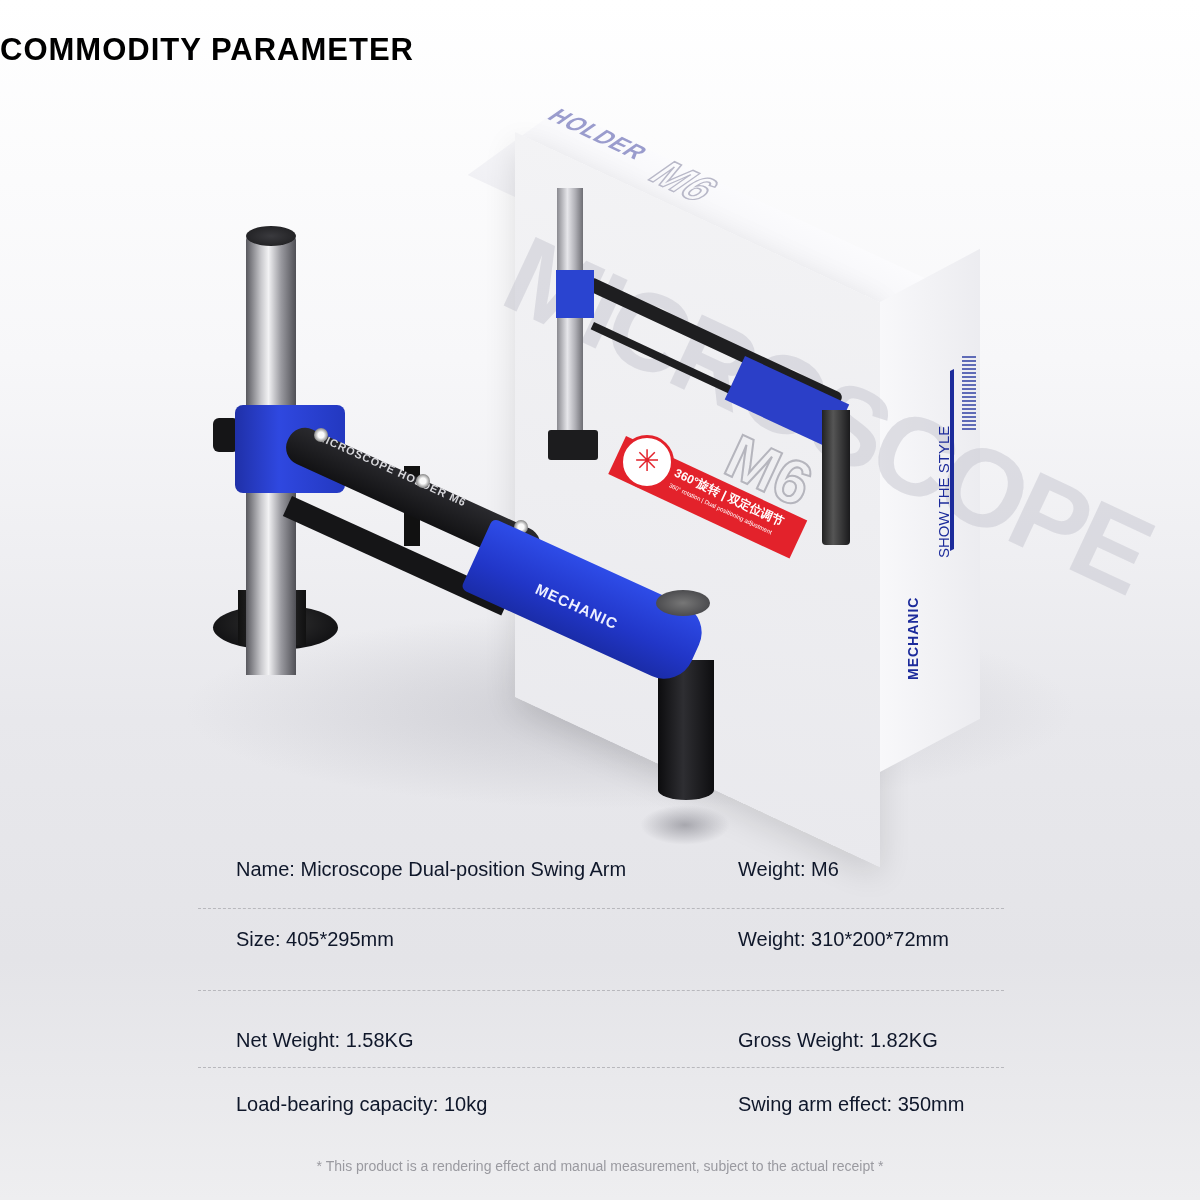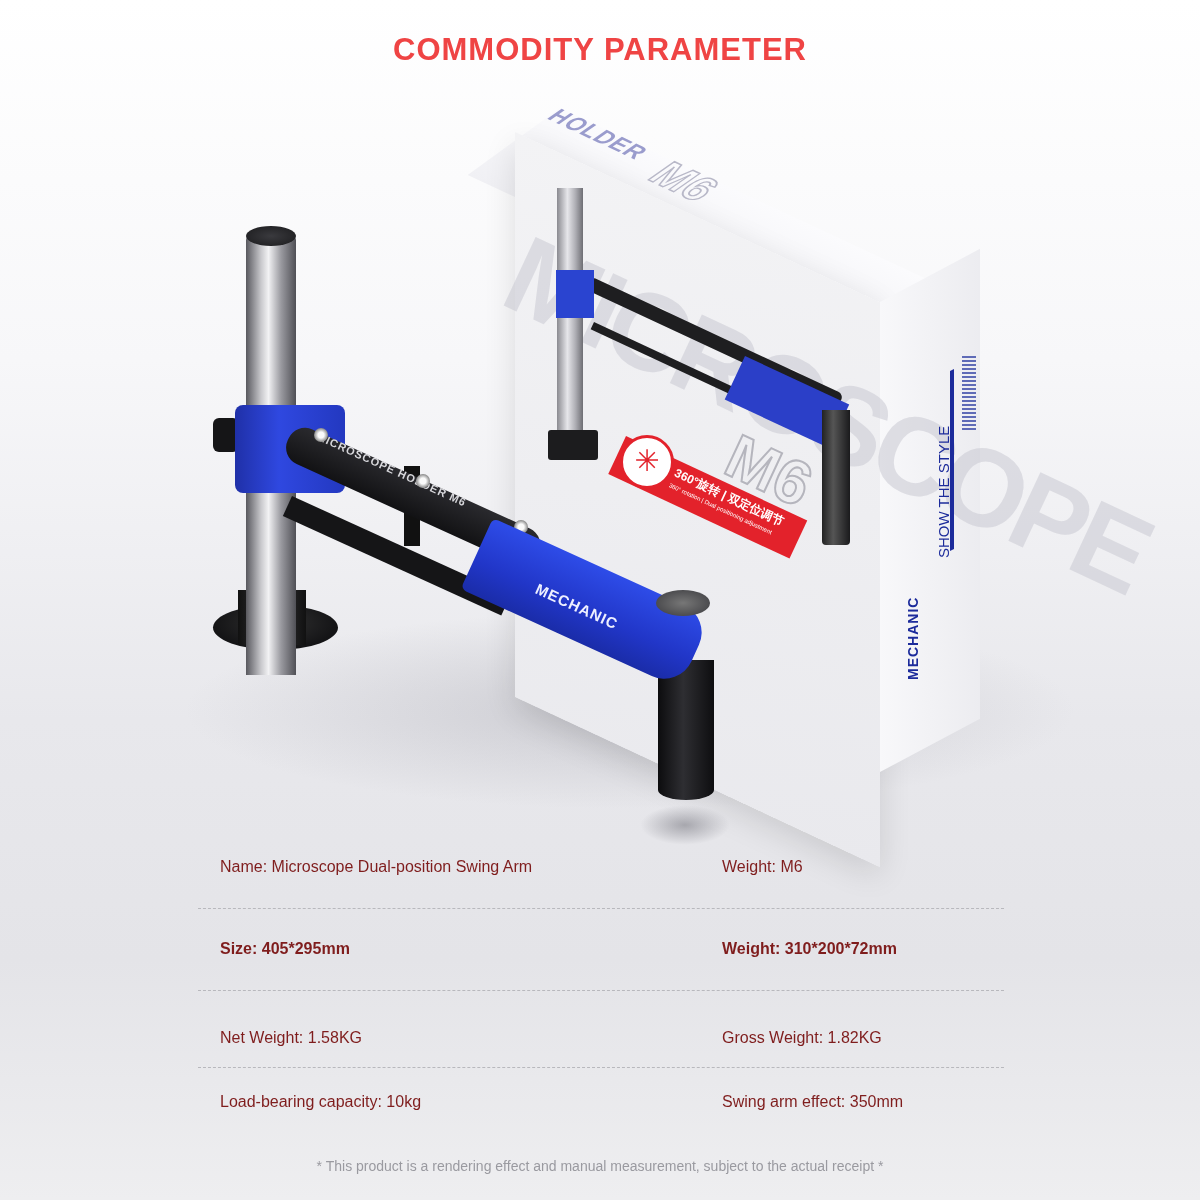--- a/index.html
+++ b/index.html
@@ -5,22 +5,22 @@
     * { margin: 0; padding: 0; box-sizing: border-box; }
     html, body { width: 1200px; height: 1200px; overflow: hidden; }
     body {
       position: relative;
       font-family: "Liberation Sans", sans-serif;
       background: linear-gradient(180deg, #ffffff 0%, #f7f7f9 30%, #e8e8ec 60%, #e4e4e8 80%, #eeeef0 100%);
       color: #2a2a2c;
     }
     .title {
       position: absolute; top: 32px; left: 0; width: 1200px;
-      text-align: center; font-size: 31px; font-weight: bold; letter-spacing: 1px;
-      color: #ef4444;
+      text-align: left; font-size: 31px; font-weight: bold; letter-spacing: 1px;
+      color: #000000;
     }
     
     .scene { position: absolute; left: 0; top: 90px; width: 1200px; height: 740px; }
     .floor-shadow {
       position: absolute; left: 180px; top: 520px; width: 900px; height: 200px;
       background: radial-gradient(ellipse at center, rgba(150,150,160,0.35) 0%, rgba(200,200,210,0) 70%);
     }
     
     .box-front {
       position: absolute; left: 515px; top: 42px; width: 365px; height: 565px;
@@ -188,29 +188,29 @@
       position: absolute; left: 640px; top: 715px; width: 90px; height: 40px;
       background: radial-gradient(ellipse, rgba(90,90,100,0.45), rgba(200,200,210,0) 70%);
     }
     
     .params { position: absolute; left: 198px; top: 842px; width: 806px; }
     .row {
       position: relative; display: flex; align-items: center;
       border-bottom: 1px dashed #b8b8bd;
     }
     .row:last-child { border-bottom: none; }
-    .row .cell { font-size: 16px; color: #7f1d1d; white-space: nowrap; }
+    .row .cell { font-size: 20px; color: #0f172a; white-space: nowrap; margin-left: 16px; }
     .row .cell.left { position: absolute; left: 22px; }
     .row .cell.right { position: absolute; left: 524px; }
     .row.r1 { height: 67px; }
     .row.r2 { height: 82px; }
     .row.r3 { height: 77px; }
     .row.r4 { height: 75px; }
     .row.r1 .cell { top: 16px; }
-    .row.r2 .cell { top: 31px; font-weight: bold; }
+    .row.r2 .cell { top: 19px; }
     .row.r3 .cell { top: 38px; }
     .row.r4 .cell { top: 25px; text-align: right; }
     .footnote {
       position: absolute; top: 1158px; left: 0; width: 1200px; text-align: center;
       font-size: 14px; color: #9a9aa0;
     }
   </style>
 </head>
 <body>
 

